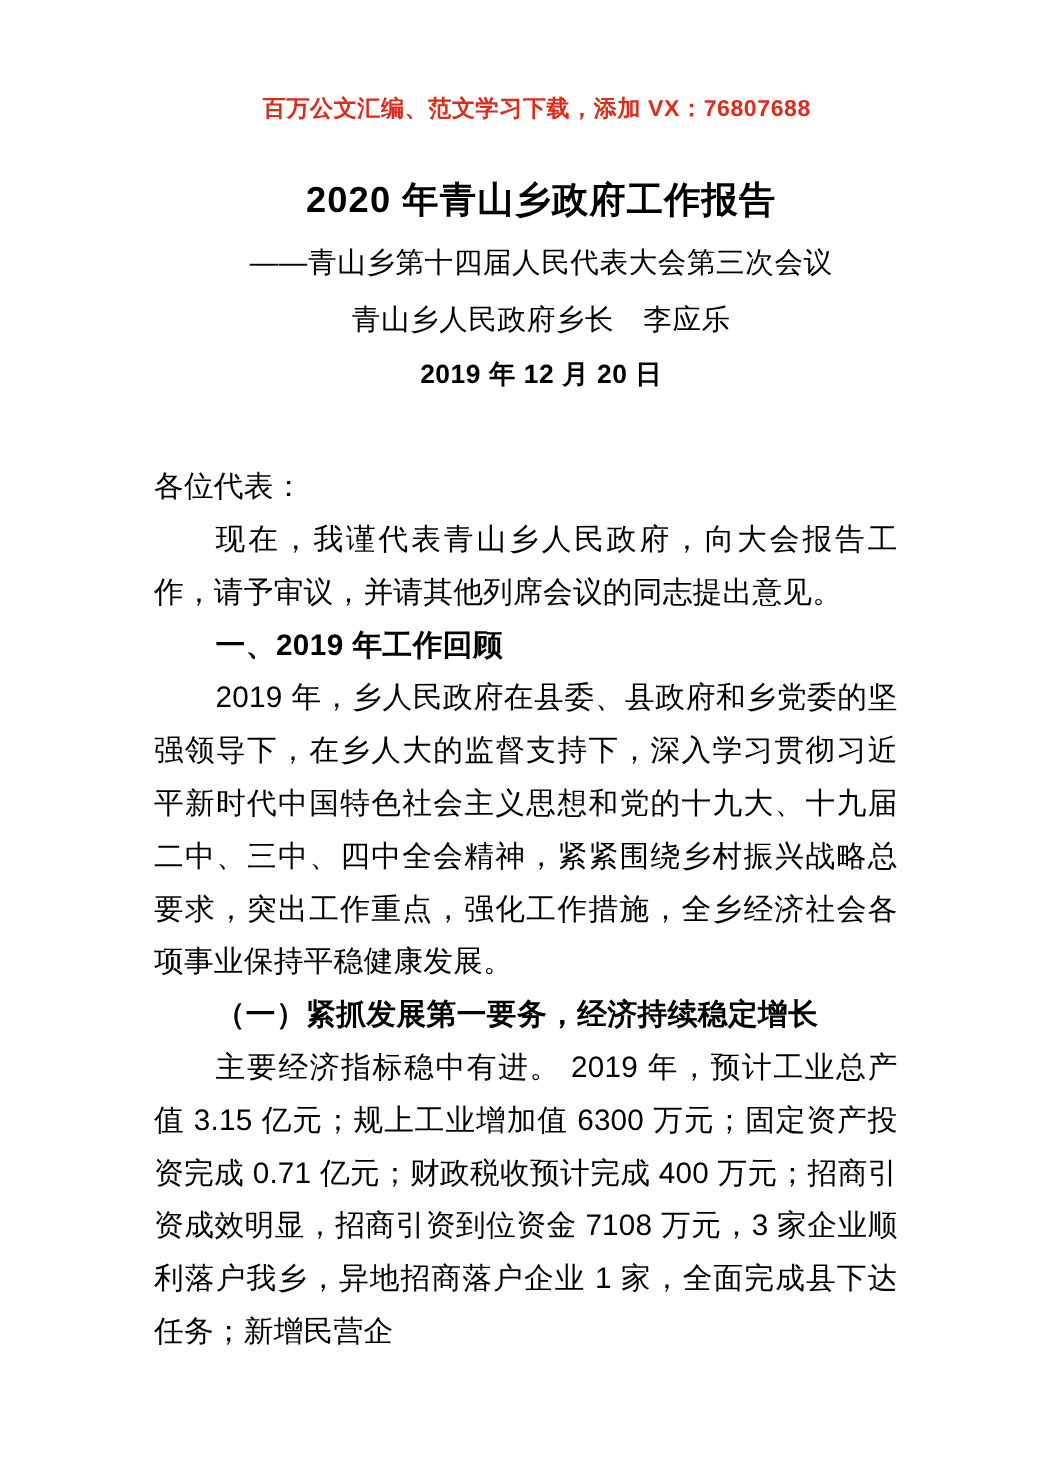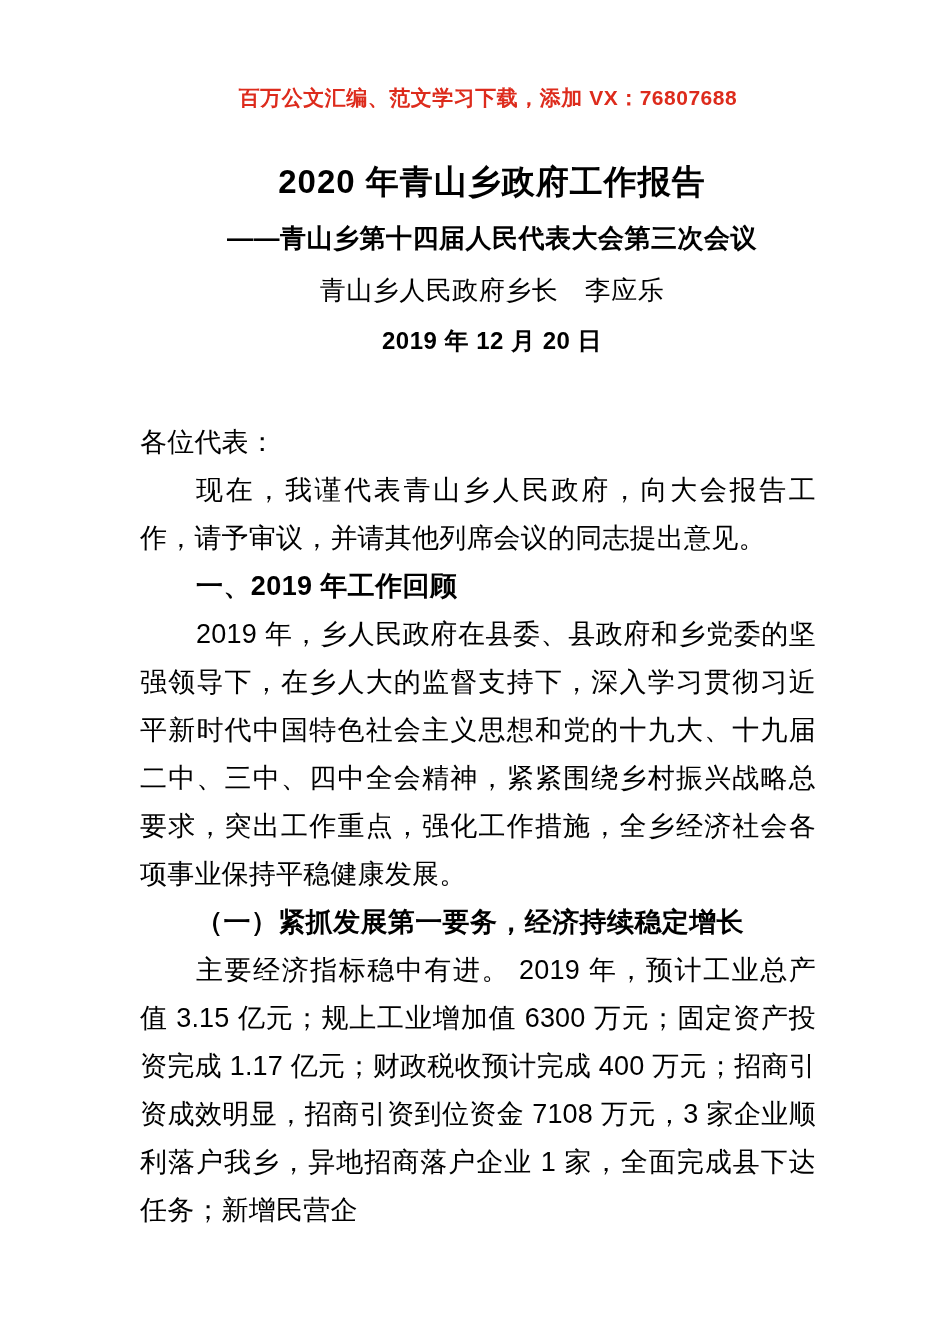--- a/index.html
+++ b/index.html
@@ -50,21 +50,21 @@
   }
   .doc-title {
     font-size: 33px;
     font-weight: 900;
     letter-spacing: 1px;
     line-height: 44px;
     margin: 0 0 14px 0;
   }
   .doc-subtitle {
     font-size: 26px;
-    font-weight: 700;
+    font-weight: 400;
     line-height: 40px;
     letter-spacing: 0.5px;
     margin: 0 0 12px 0;
   }
   .doc-presenter {
     font-size: 26px;
     font-weight: 400;
     line-height: 40px;
     letter-spacing: 0.5px;
     margin: 0 0 12px 0;
@@ -133,17 +133,17 @@
       <p class="para">各位代表：</p>
 
       <p class="para indent">现在，我谨代表青山乡人民政府，向大会报告工作，请予审议，并请其他列席会议的同志提出意见。</p>
 
       <p class="heading">一、2019 年工作回顾</p>
 
       <p class="para indent">2019 年，乡人民政府在县委、县政府和乡党委的坚强领导下，在乡人大的监督支持下，深入学习贯彻习近平新时代中国特色社会主义思想和党的十九大、十九届二中、三中、四中全会精神，紧紧围绕乡村振兴战略总要求，突出工作重点，强化工作措施，全乡经济社会各项事业保持平稳健康发展。</p>
 
       <p class="subheading">（一）紧抓发展第一要务，经济持续稳定增长</p>
 
-      <p class="para indent">主要经济指标稳中有进。 2019 年，预计工业总产值 3.15 亿元；规上工业增加值 6300 万元；固定资产投资完成 1.17 亿元；财政税收预计完成 400 万元；招商引资成效明显，招商引资到位资金 7108 万元，3 家企业顺利落户我乡，异地招商落户企业 1 家，全面完成县下达任务；新增民营企</p>
+      <p class="para indent">主要经济指标稳中有进。 2019 年，预计工业总产值 3.15 亿元；规上工业增加值 6300 万元；固定资产投资完成 0.71 亿元；财政税收预计完成 400 万元；招商引资成效明显，招商引资到位资金 7108 万元，3 家企业顺利落户我乡，异地招商落户企业 1 家，全面完成县下达任务；新增民营企</p>
     </div>
 
   </div>
 </div>
 
 </body></html>

